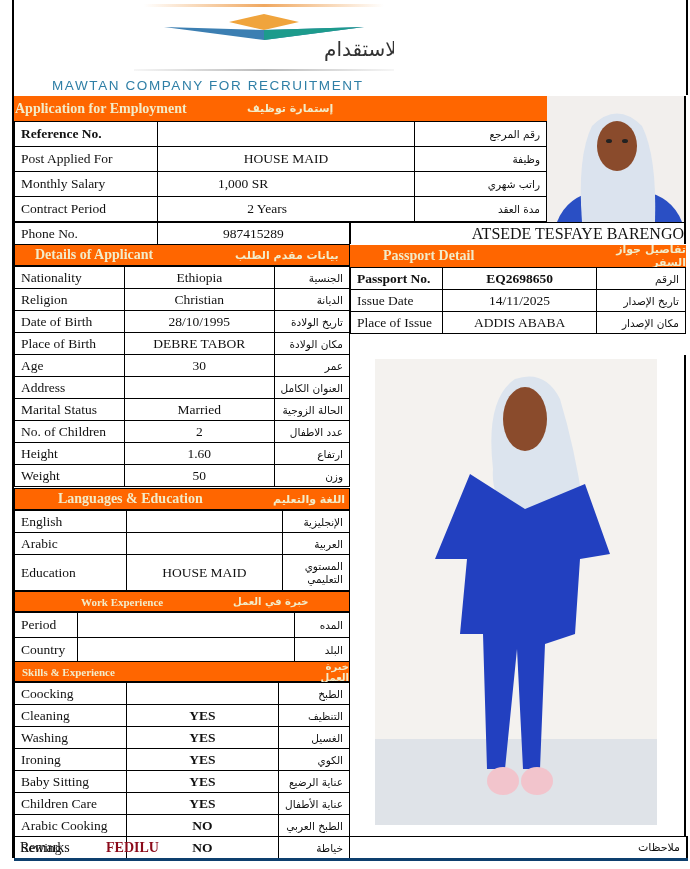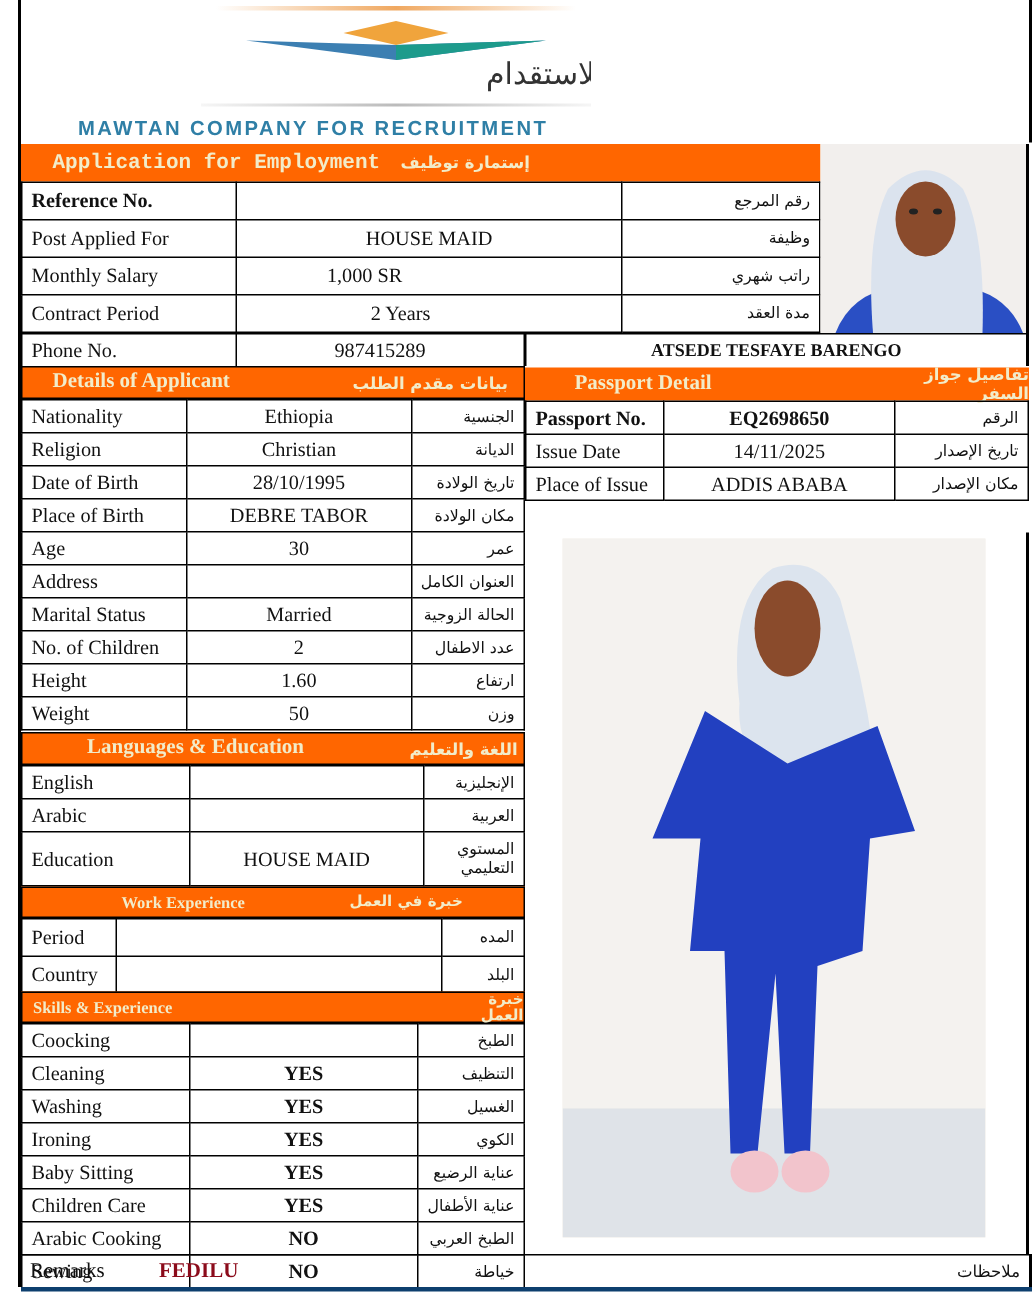--- a/index.html
+++ b/index.html
@@ -1,30 +1,30 @@
 <!DOCTYPE html>
 <html><head>
 <meta charset="utf-8">
 <style>
   * { box-sizing: border-box; margin: 0; padding: 0; }
   body { width: 690px; height: 869px; background: #fff; font-family: "Liberation Serif", serif; color: #111; position: relative; overflow: hidden; }
   .abs { position: absolute; }
   .page-border-left { left: 12px; top: 0; width: 2px; height: 858px; background: #000; }
   .page-border-right { left: 686px; top: 0; width: 2px; height: 95px; background: #000; }
   .logo-area { left: 14px; top: 0; width: 672px; height: 95px; }
-  .logo-title { position: absolute; left: 38px; top: 78px; font-family: "Liberation Sans", sans-serif; font-weight: bold; font-size: 13.5px; letter-spacing: 1.6px; color: #2f7fa6; }
+  .logo-title { position: absolute; left: 38px; top: 78px; font-family: "Liberation Sans", sans-serif; font-weight: normal; font-size: 13.5px; letter-spacing: 1.6px; color: #2f7fa6; }
   .hdr { background: #ff6600; color: #f2ecc9; font-weight: bold; font-size: 14px; display: flex; align-items: center; }
   .hdr .ar { font-family: "DejaVu Sans", sans-serif; font-size: 11px; direction: rtl; }
   table.grid { border-collapse: collapse; position: absolute; font-size: 13.5px; }
   table.grid td { border: 1px solid #000; padding: 0 6px; height: 22px; white-space: nowrap; }
   td.c { text-align: center; }
   td.ar { direction: rtl; text-align: right; font-family: "DejaVu Sans", sans-serif; font-size: 10.5px; padding: 0 4px; }
   td.b { font-weight: bold; }
   .photo { background: #f1eeea; overflow: hidden; }
-  .name-bar { font-weight: bold; font-size: 12px; text-align: center; }
+  .name-bar { font-weight: normal; font-size: 16px; text-align: right; }
 </style>
 </head>
 <body>
 
 <div class="abs page-border-left"></div>
 <div class="abs page-border-right"></div>
 
 <div class="abs logo-area">
   <svg class="abs" style="left:120px;top:0" width="260" height="75">
     <defs>
@@ -44,21 +44,21 @@
     <polygon points="95,22 130,30 165,22" fill="#f0a43c"></polygon>
     <polygon points="30,27 130,30 230,27 130,40" fill="#3c7fb2"></polygon>
     <polygon points="130,30 230,27 130,40" fill="#1d9b8c"></polygon>
     <text x="190" y="56" text-anchor="end" font-family="DejaVu Sans, sans-serif" font-size="20" fill="#333" direction="rtl">موطن للاستقدام</text>
     <rect x="-20" y="69" width="300" height="2" fill="url(#gl)"></rect>
   </svg>
   <div class="logo-title">MAWTAN COMPANY FOR RECRUITMENT</div>
 </div>
 
 <div class="abs hdr" style="left:14px;top:96px;width:533px;height:25px;">
-  <span style="margin-left:21px;width:232px;font-family:Liberation Mono, monospace;">Application for Employment</span>
+  <span style="margin-left:1px;width:232px;">Application for Employment</span>
   <span class="ar">إستمارة توظيف</span>
 </div>
 
 <table class="grid" style="left:14px;top:121px;width:533px;">
   <colgroup>
       <col style="width:143px">
       <col style="width:258px">
       <col style="width:132px">
     </colgroup>
   <tbody>

